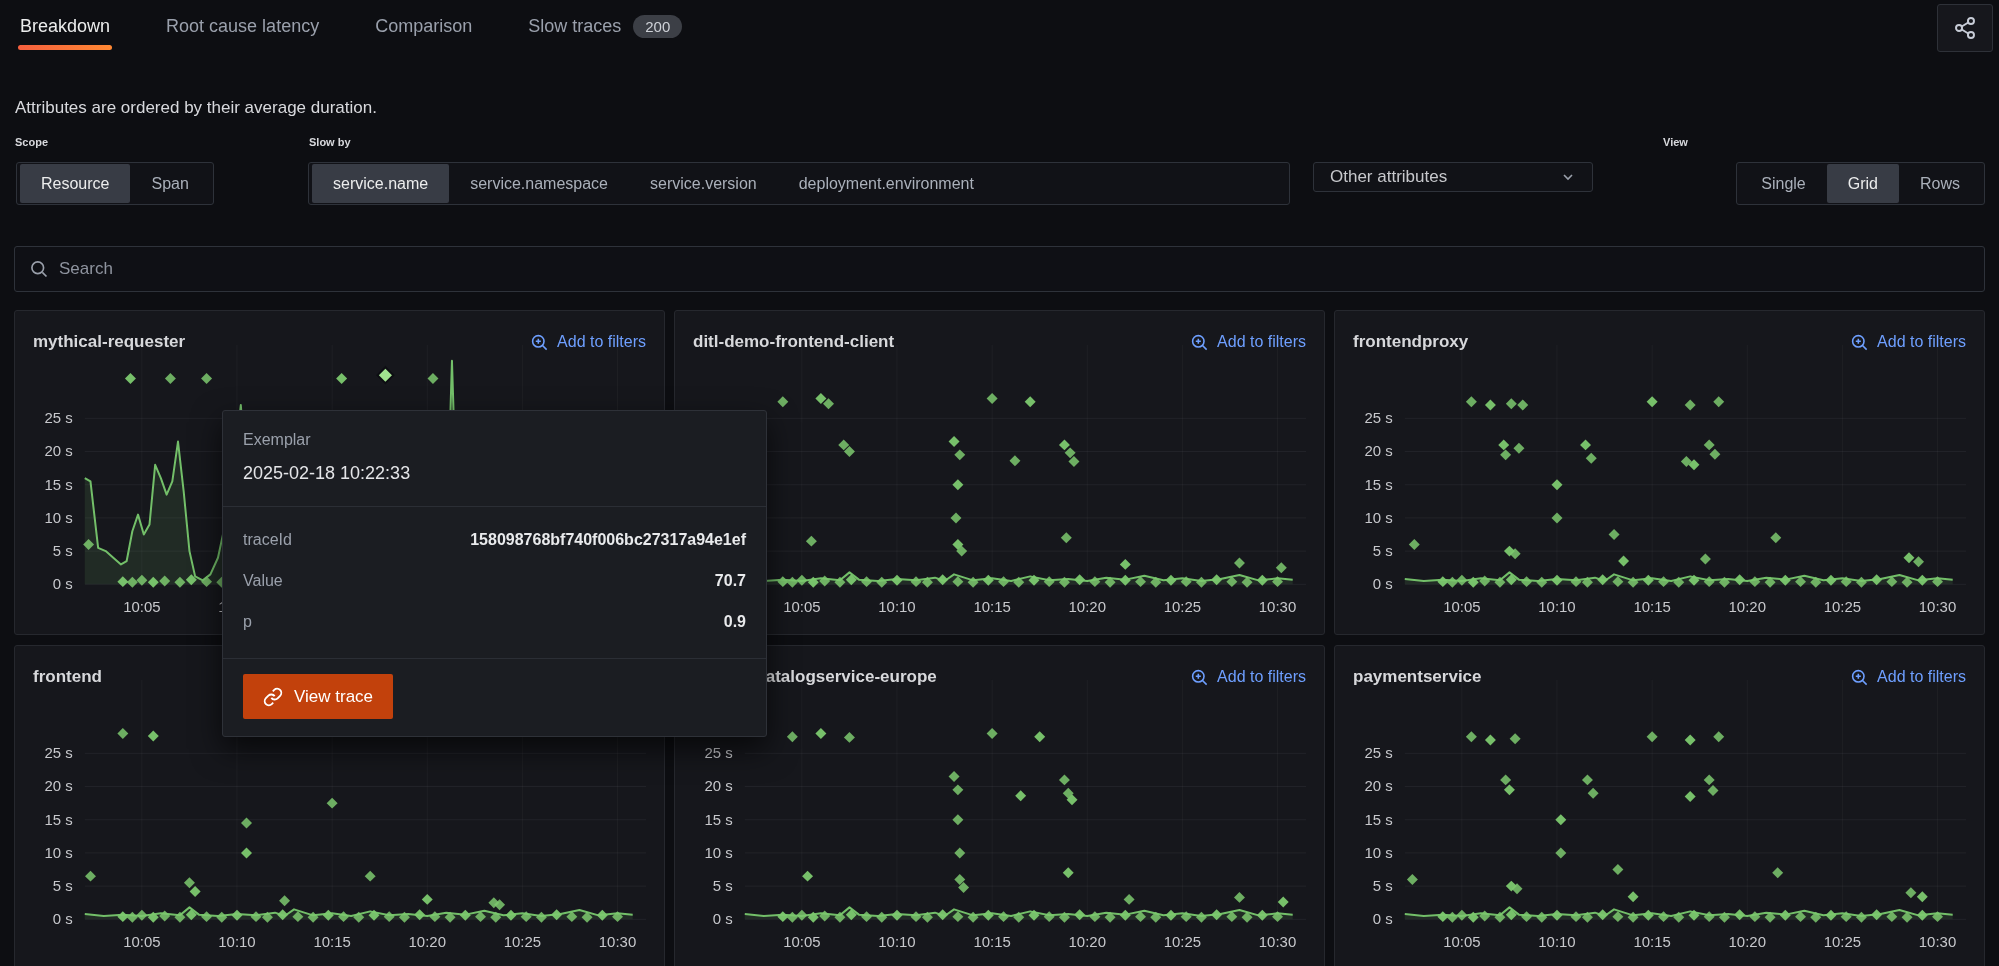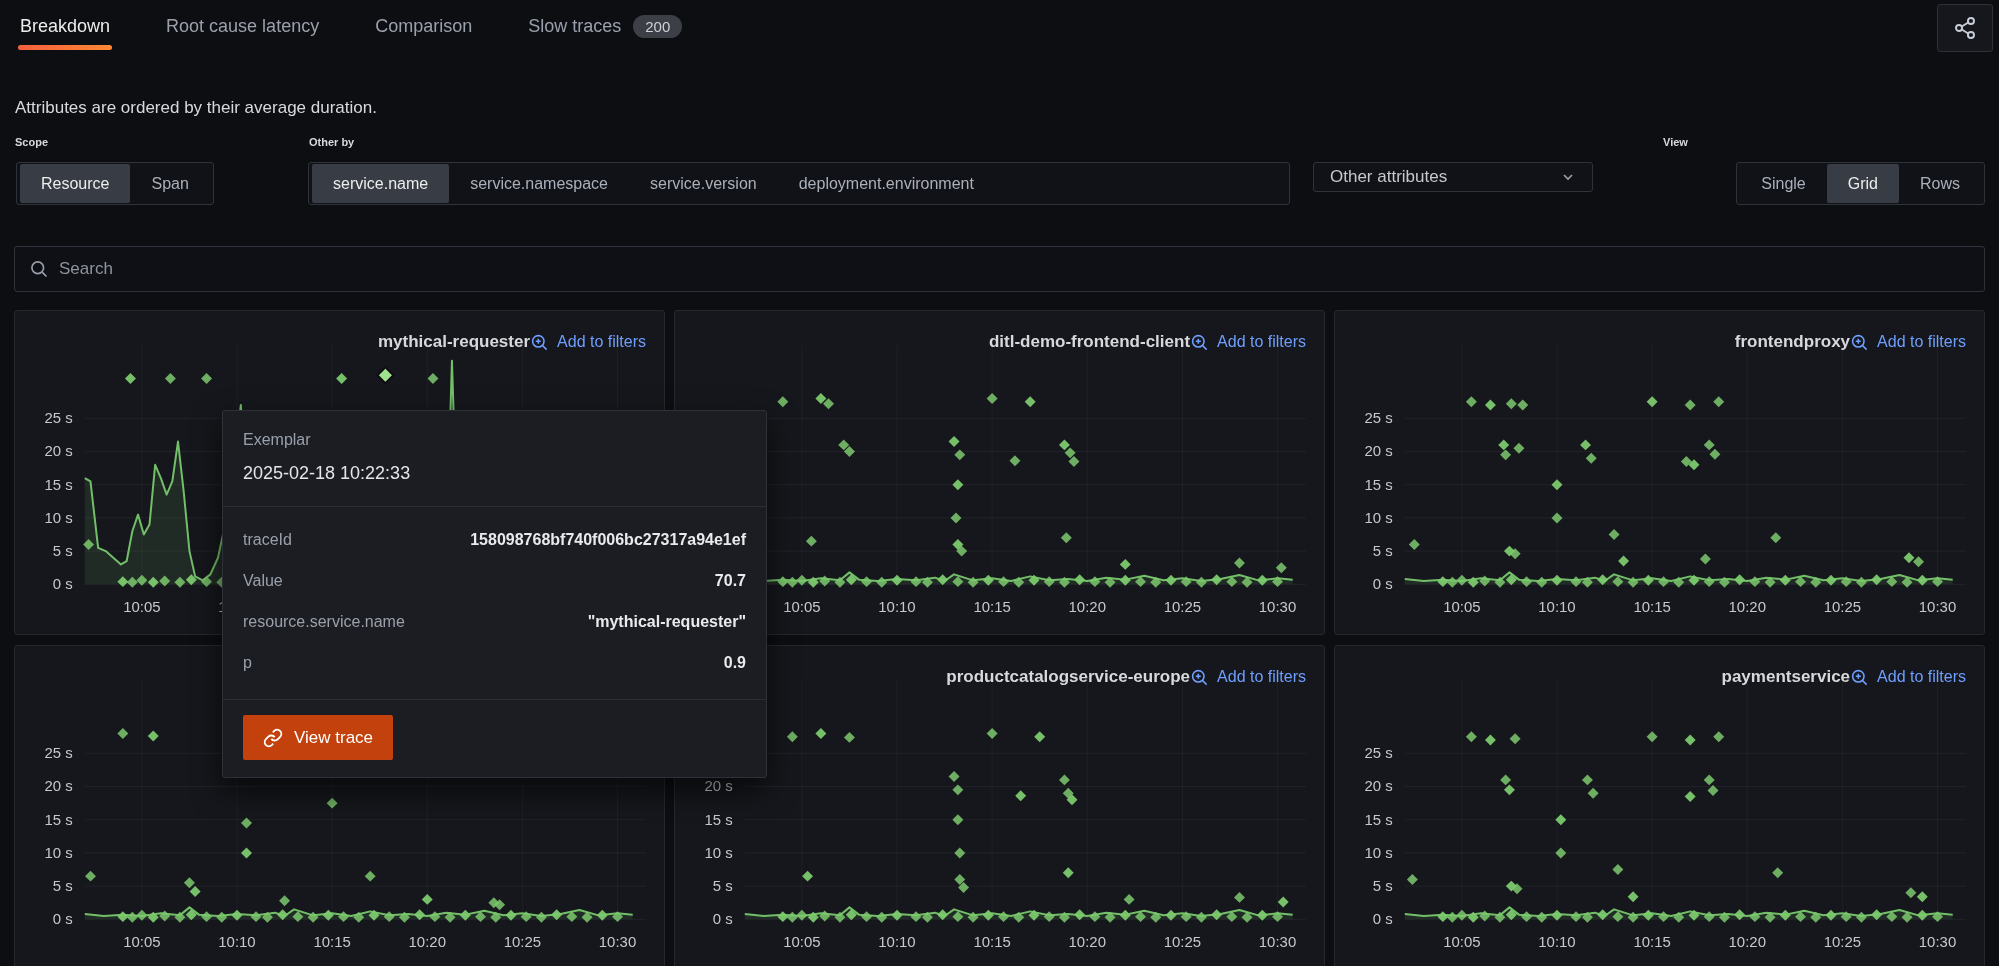--- a/index.html
+++ b/index.html
@@ -33,21 +33,21 @@
   .search-box { position:absolute; left:14px; top:246px; width:1971px; height:46px; border:1px solid #2e323a; border-radius:3px;
     background:#0f1015; display:flex; align-items:center; padding:0 14px; gap:10px; }
   .search-box input { flex:1; background:transparent; border:none; outline:none; font-size:17px; color:#d8d9dd;
     font-family:"Liberation Sans","DejaVu Sans",sans-serif; }
   .search-box input::placeholder { color:#8e939e; }
   
   .grid { position:absolute; left:14px; top:310px; width:1971px; display:grid;
     grid-template-columns:repeat(3,1fr); grid-template-rows:325px 325px; gap:10px 9px; }
   .panel { position:relative; background:#16171c; border:1px solid #26282e; border-radius:3px; overflow:hidden; }
   .panel-head { position:absolute; left:0; top:0; right:0; height:48px; display:flex; align-items:center;
-    justify-content:flex-end; padding:14px 18px 0 18px; z-index:2; }
+    justify-content:space-between; padding:14px 18px 0 18px; z-index:2; }
   .panel-title { font-size:17px; font-weight:700; color:#d7d8db; white-space:nowrap; }
   .add-filters { display:flex; align-items:center; gap:8px; color:#6e9fff; font-size:16px; font-weight:500; cursor:pointer; white-space:nowrap; }
   .chart { position:absolute; left:0; top:0; width:100%; height:100%; }
   
   .tooltip { position:absolute; left:222px; top:410px; width:545px; background:#1b1d22; border:1px solid #2e3138;
     border-radius:3px; box-shadow:0 12px 30px rgba(0,0,0,.65); z-index:10; }
   .tt-head { padding:20px 20px 22px 20px; border-bottom:1px solid #2b2e35; }
   .tt-label { font-size:16px; color:#9aa0ab; }
   .tt-time { font-size:18px; color:#e4e5e8; margin-top:14px; }
   .tt-rows { padding:12px 20px 16px 20px; border-bottom:1px solid #2b2e35; }
@@ -89,21 +89,21 @@
 </div>
 
 <div class="subtitle">Attributes are ordered by their average duration.</div>
 
 <div class="ctl-label" style="left:15px;">Scope</div>
 <div class="seg-group" style="left:16px;">
   <div class="seg selected">Resource</div>
   <div class="seg">Span</div>
 </div>
 
-<div class="ctl-label" style="left:309px;">Other by</div>
+<div class="ctl-label" style="left:309px;">Slow by</div>
 <div class="seg-group" style="left:308px; width:982px;">
   <div class="seg selected">service.name</div>
   <div class="seg">service.namespace</div>
   <div class="seg">service.version</div>
   <div class="seg">deployment.environment</div>
 </div>
 <div class="select" style="left:1313px; width:280px;">
   <span>Other attributes</span>
   <span style="display:flex">
     <svg width="16" height="16" viewBox="0 0 24 24" fill="none" stroke="#9aa0ab" stroke-width="2.4">
@@ -720,24 +720,20 @@
   <div class="tt-rows">
     <div class="tt-row">
       <span class="k">traceId</span>
       <span class="v">158098768bf740f006bc27317a94e1ef</span>
     </div>
     <div class="tt-row">
       <span class="k">Value</span>
       <span class="v">70.7</span>
     </div>
     <div class="tt-row">
-      <span class="k">resource.service.name</span>
-      <span class="v">"mythical-requester"</span>
-    </div>
-    <div class="tt-row">
       <span class="k">p</span>
       <span class="v">0.9</span>
     </div>
   </div>
   <div class="tt-foot">
     <button class="btn-primary">
       <span style="display:flex">
         <svg width="20" height="20" viewBox="0 0 24 24" fill="none" stroke="#fff" stroke-width="2.2">
           <path d="M10 13a5 5 0 0 0 7.54.54l3-3a5 5 0 0 0-7.07-7.07l-1.72 1.71"></path>
           <path d="M14 11a5 5 0 0 0-7.54-.54l-3 3a5 5 0 0 0 7.07 7.07l1.71-1.71"></path>

